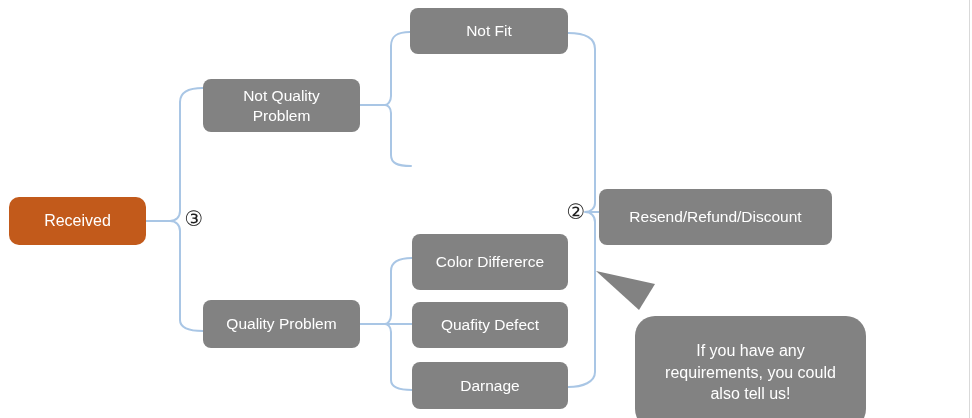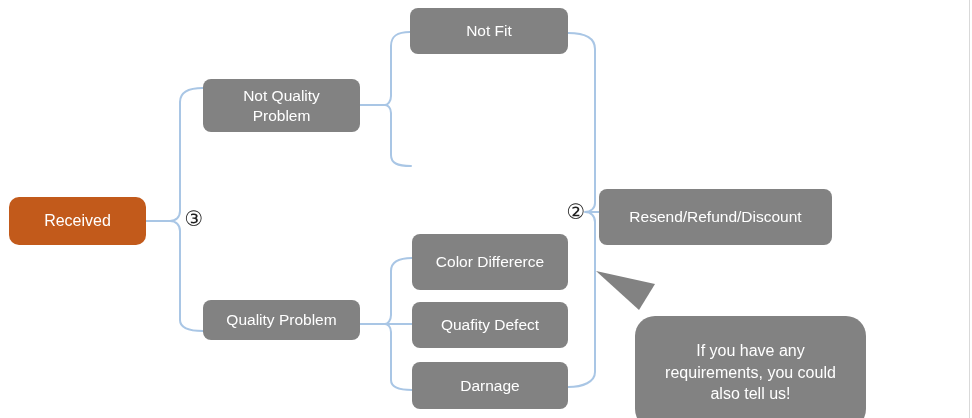--- a/index.html
+++ b/index.html
@@ -100,21 +100,21 @@
 
     <path class="brace" d="M568 33 C583 33 595 37 595 49 V203 C595 208 591 212 585 212 C591 212 595 216 595 222 V372 C595 382 583 387 568 387 M585 212 H633"></path>
 
     <polygon class="tail" points="596,271 655,284 639,310"></polygon>
   </svg>
 
   <div class="node node-root" style="left:9px;top:197px;width:137px;height:48px;">Received</div>
 
   <div class="node node-nqp" style="left:203px;top:79px;width:157px;height:53px;">Not Quality Problem</div>
 
-  <div class="node" style="left:203px;top:300px;width:157px;height:40px;">Quality Problem</div>
+  <div class="node" style="left:203px;top:300px;width:157px;height:48px;">Quality Problem</div>
 
   <div class="node" style="left:410px;top:8px;width:158px;height:46px;">Not Fit</div>
 
 
   <div class="node" style="left:412px;top:234px;width:156px;height:56px;">Color Differerce</div>
 
   <div class="node" style="left:412px;top:302px;width:156px;height:46px;">Quafity Defect</div>
 
   <div class="node" style="left:412px;top:362px;width:156px;height:47px;">Darnage</div>
 

